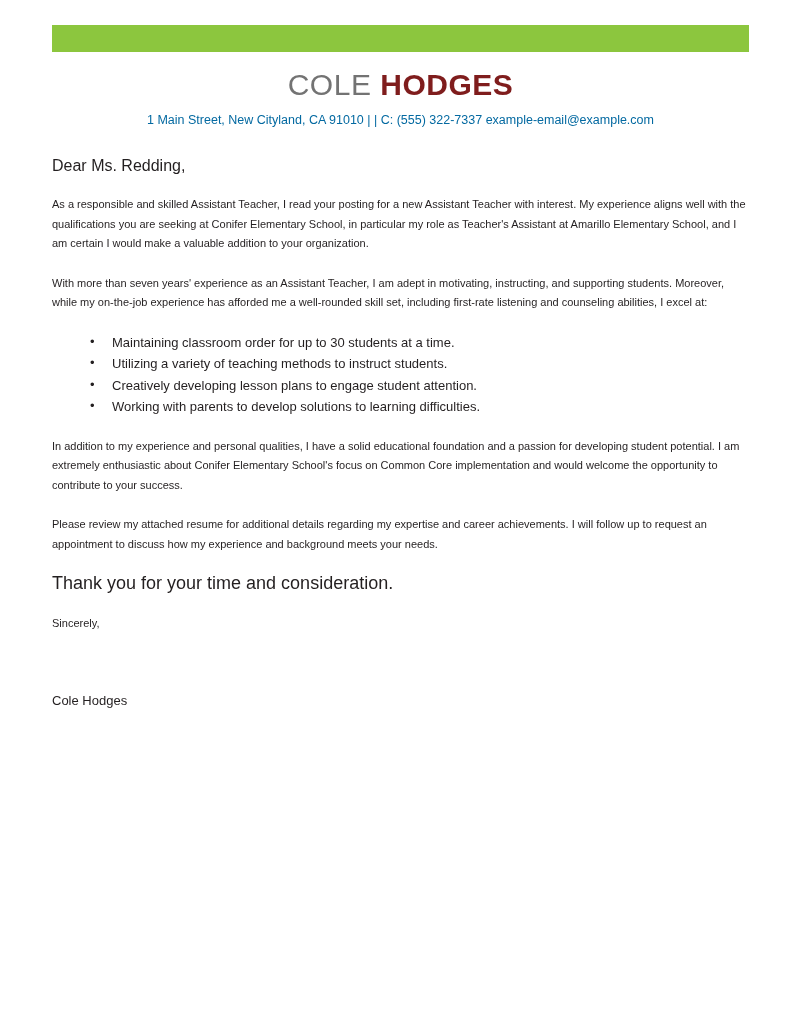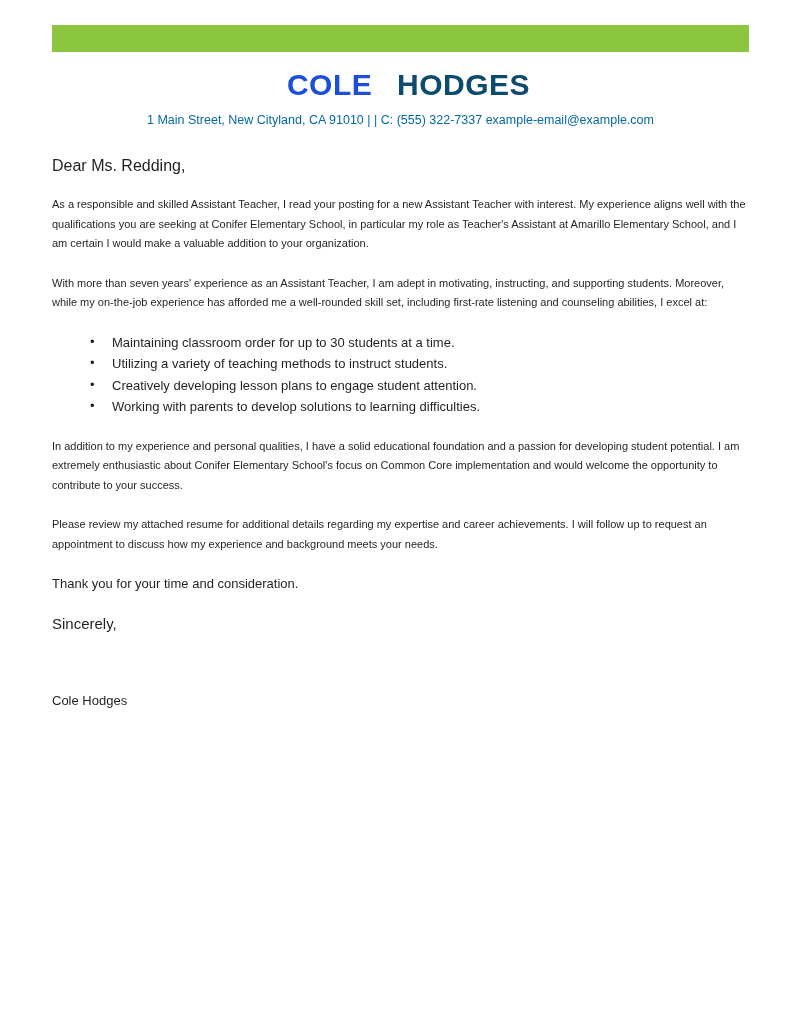--- a/index.html
+++ b/index.html
@@ -37,26 +37,25 @@
   }
   .name-line {
     text-align: center;
     font-size: 30px;
     letter-spacing: 0.5px;
     line-height: 38px;
     margin: 0 0 8px 0;
     font-weight: normal;
   }
   .name-first {
-    color: #1d4ed8;
-    font-weight: bold;
-    margin-left: 16px;
+    color: #737373;
+    font-weight: normal;
   }
   .name-last {
-    color: #0c4a6e;
+    color: #7f1d1d;
     font-weight: bold;
     margin-top: 20px;
   }
   .contact-line {
     text-align: center;
     font-size: 12.5px;
     color: #0369a1;
     margin: 0 0 28px 0;
     line-height: 16px;
   }
@@ -85,26 +84,26 @@
   }
   ul.bullets li::before {
     content: "\2022";
     position: absolute;
     left: 0;
     top: -1px;
     font-size: 13px;
     color: #231f20;
   }
   .closing {
-    font-size: 13px;
+    font-size: 18px;
     line-height: 19.5px;
     margin: 0 0 20px 0;
   }
   .signoff {
-    font-size: 15px;
+    font-size: 11px;
     line-height: 19.5px;
     margin: 0 0 58px 0;
   }
   .signature-name {
     font-size: 13px;
     line-height: 19.5px;
     margin: 0;
   }
 </style>
 </head>

